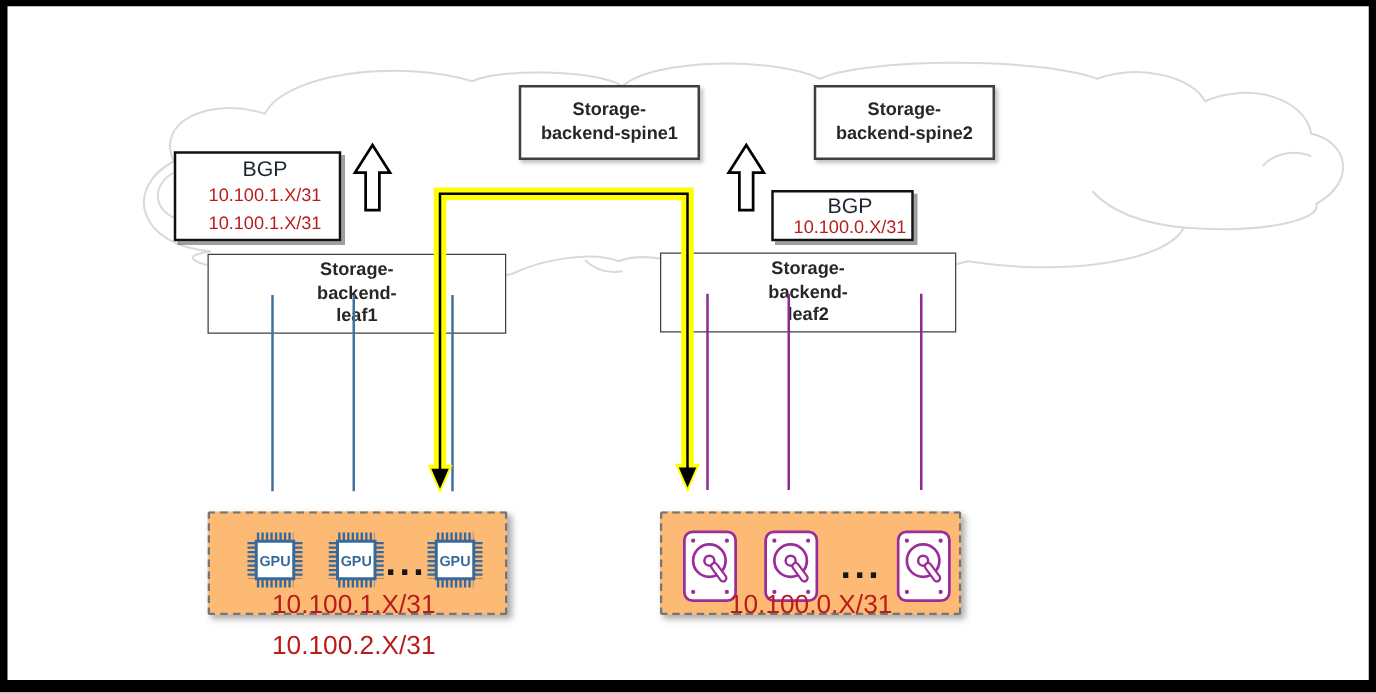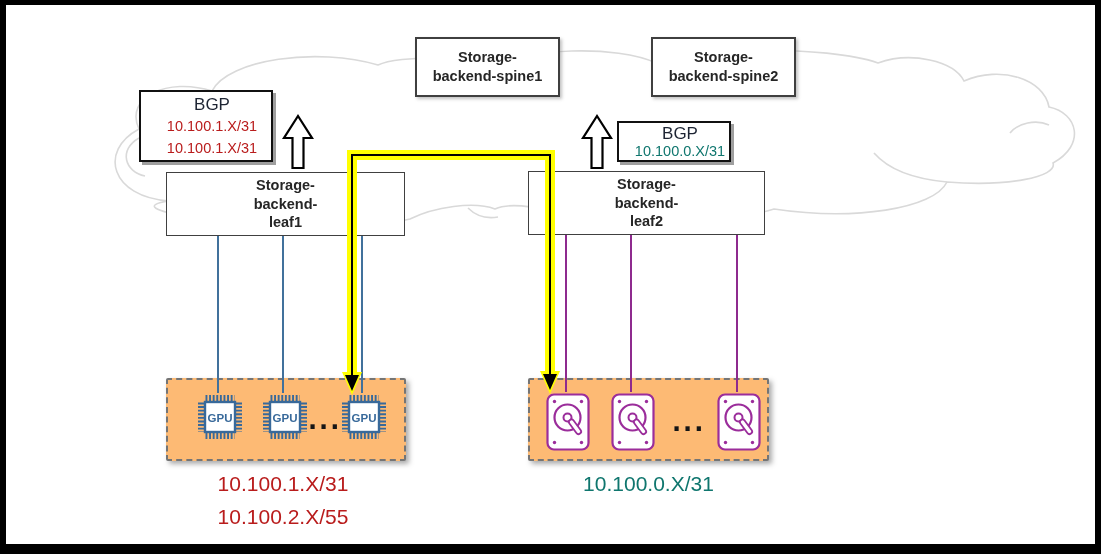--- a/index.html
+++ b/index.html
@@ -9,41 +9,41 @@
     box-sizing:border-box;
     border-style:solid;border-color:#000;
     border-width:5px 6px 10px 6px;
     background:#fff;
     font-family:"Liberation Sans", sans-serif;
     overflow:hidden;
   }
   svg.layer{position:absolute;left:0;top:0;width:1089px;height:539px;}
   #bg-layer{z-index:0;}
   #overlay-layer{z-index:2;pointer-events:none;}
-  .abs{position:absolute;box-sizing:border-box;}
+  .abs{position:absolute;box-sizing:border-box;margin-top:31px;}
   
   .node-box{
     background:#fff;border:1.6px solid #404040;
     display:flex;align-items:center;justify-content:center;
     text-align:center;z-index:1;
     font-weight:bold;font-size:14.5px;line-height:19px;color:#262626;
     white-space:pre-line;
   }
   .spine-box{border-width:2px;border-color:#3f3f3f;box-shadow:2px 2px 3px rgba(120,120,120,.45);}
   .bgp-box{
     background:#fff;border:2px solid #111;
     box-shadow:3px 3px 0 rgba(80,80,80,.55);
     z-index:1;display:flex;flex-direction:column;align-items:center;justify-content:center;
     text-align:center;
     padding-left:12px;
   }
   .bgp-title{font-size:17px;color:#1d2433;line-height:21px;font-weight:400;}
   .bgp-route{font-size:14.5px;line-height:22px;font-weight:400;}
   .blue-t{color:#b91c1c;}
-  .purple-t{color:#0f766e;}
+  .purple-t{color:#b91c1c;}
   .cluster{
     background:#fdba74;border:2px dashed #757575;border-radius:2px;
     box-shadow:3px 3px 5px rgba(90,90,90,.5);
     z-index:1;
   }
   .dev-icon{position:absolute;}
   .dots{
     position:absolute;font-weight:800;font-size:24px;letter-spacing:2px;
     color:#151515;font-family:"DejaVu Sans", sans-serif;line-height:10px;
   }
@@ -180,21 +180,21 @@
         <circle cx="35.5" cy="49.5" r="1.7" fill="#9b2d9b"></circle>
       <circle cx="21.5" cy="24.5" r="13" fill="none" stroke="#9b2d9b" stroke-width="2.2"></circle>
       <circle cx="21.5" cy="24.5" r="4" fill="#fff" stroke="#9b2d9b" stroke-width="2"></circle>
       <line x1="25.5" y1="29" x2="32.5" y2="38.5" stroke="#9b2d9b" stroke-width="7" stroke-linecap="round"></line>
       <line x1="25.5" y1="29" x2="32.5" y2="38.5" stroke="#fff" stroke-width="3.4" stroke-linecap="round"></line>
     </svg>
   </div>
 
   <div class="subnet blue-t" style="left:157px;top:462px;width:240px;">
     <div>10.100.1.X/31</div>
-    <div>10.100.2.X/55</div>
+    <div>10.100.2.X/31</div>
   </div>
   <div class="subnet purple-t" style="left:522px;top:462px;width:241px;">
     <div>10.100.0.X/31</div>
   </div>
 
   <svg class="layer" id="overlay-layer" viewBox="0 0 1089 539">
 
     <g stroke="#41719c" stroke-width="2">
       <line x1="212" y1="231" x2="212" y2="388"></line>
       <line x1="277" y1="231" x2="277" y2="388"></line>

